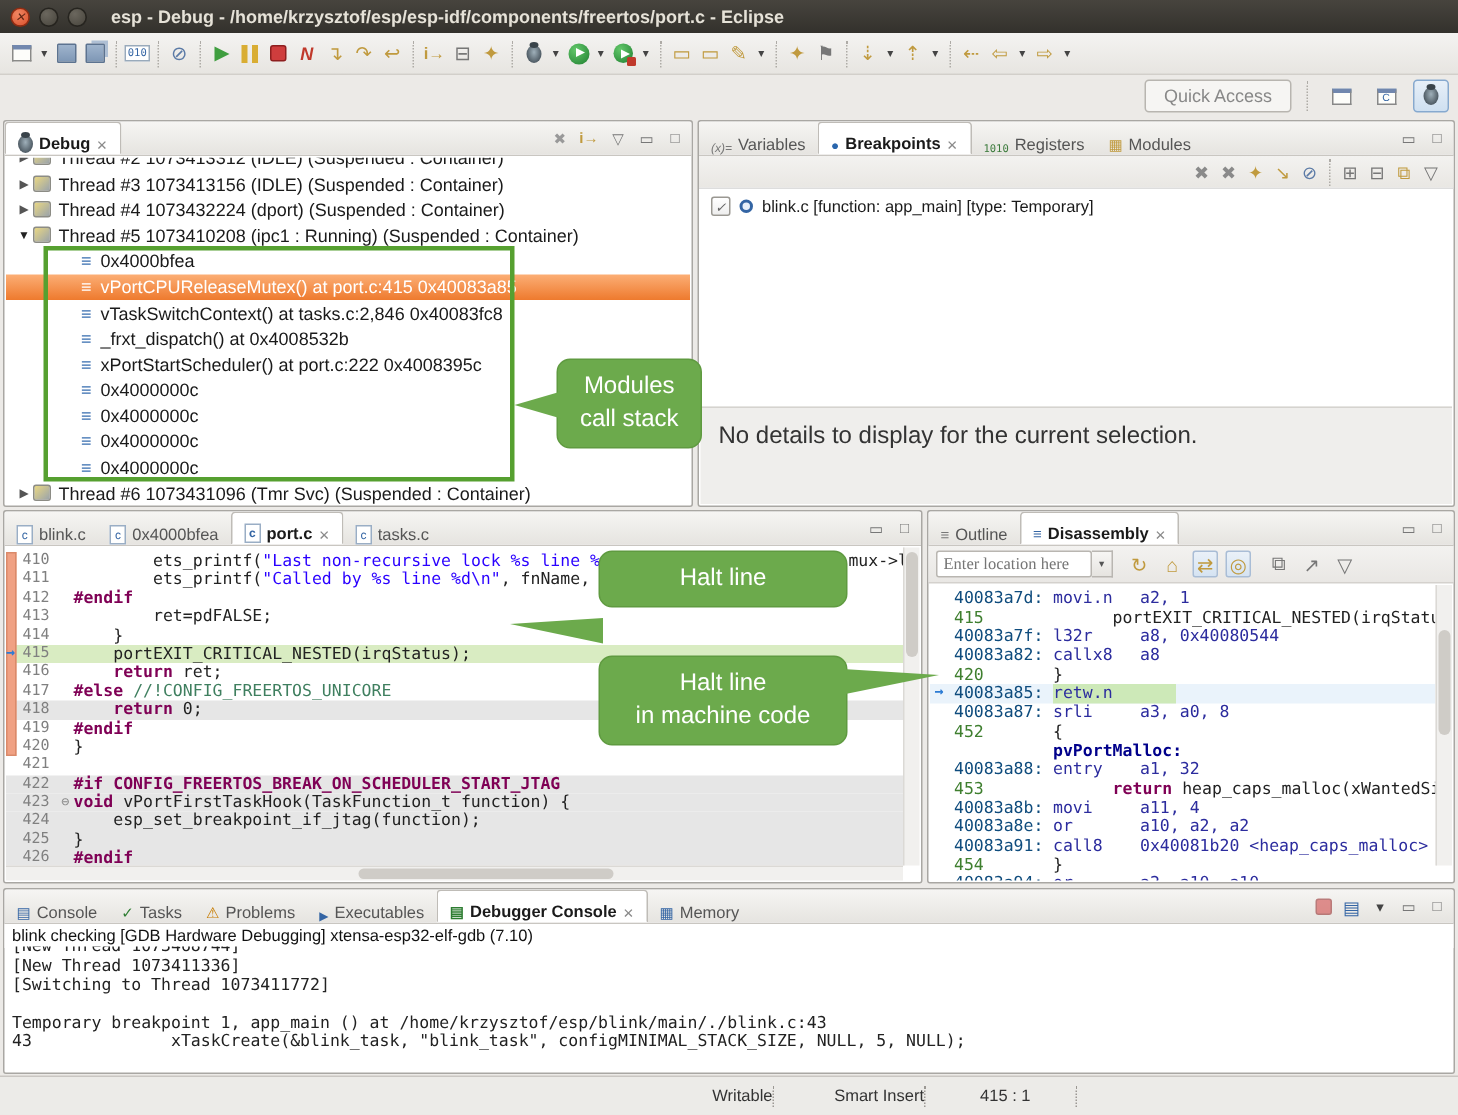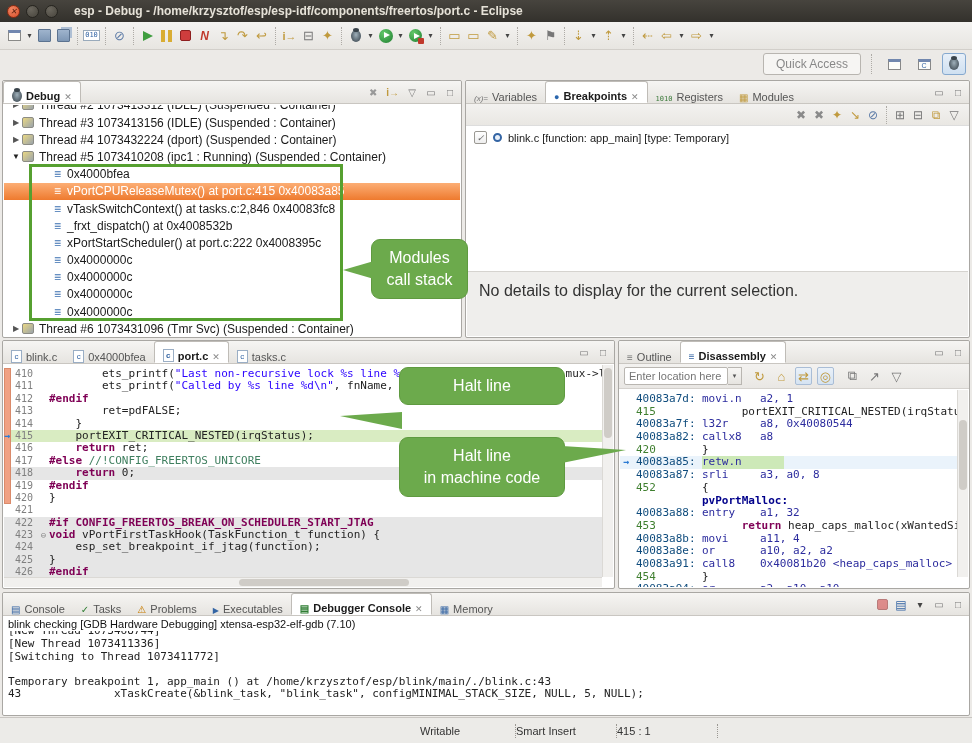--- a/index.html
+++ b/index.html
@@ -73,42 +73,42 @@
 .cl.halt{background:#d9ecc2}
 .cl.gray{background:#e6e6e6}
 .salmonbar{position:absolute;left:0;top:3px;width:7px;height:136px;background:#f0a183;border:1px solid #da8a6a;z-index:2}
 .pcarrow{position:absolute;left:0px;width:10px;color:#2b7bd4;font-weight:bold;font-size:10px;z-index:3}
 .vsb{position:absolute;top:24px;right:1px;width:11px;bottom:11px;background:#f1f0ee;border-left:1px solid #dbd9d5}
 .vsb .thumb{position:absolute;left:1px;right:1px;border-radius:4px;background:#cfccc7}
 .hsb{position:absolute;left:1px;right:12px;bottom:1px;height:10px;background:#f1f0ee;border-top:1px solid #dbd9d5}
 .hsb .thumb{position:absolute;top:1px;bottom:1px;border-radius:4px;background:#cfccc7}
 
 .dtb{height:25px;display:flex;align-items:center;gap:3px;padding:0 5px;background:linear-gradient(#f3f2f0,#e9e7e4);border-bottom:1px solid #d4d1cd}
-.locinput{width:104px;height:18px;font-size:11px;border:1px solid #b9b6b1;border-radius:2px;padding:1px 4px;color:#555;background:#fff;font-family:Liberation Sans, sans-serif}
+.locinput{width:104px;height:18px;font-size:11px;border:1px solid #b9b6b1;border-radius:2px;padding:1px 4px;color:#555;background:#fff;font-family:Liberation Serif, serif}
 .ddbtn{width:14px;height:18px;border:1px solid #b9b6b1;border-left:none;background:linear-gradient(#f7f6f4,#e6e4e0);display:flex;align-items:center;justify-content:center;font-size:7px;color:#555;margin-left:-3px}
 .tgl{border:1px solid #a9bdd6;background:linear-gradient(#eaf1f8,#d5e3f2);border-radius:2px}
 .zbody{position:absolute;top:49px;left:1px;right:12px;bottom:1px;overflow:hidden;background:#fff;font-family:"DejaVu Sans Mono",monospace;font-size:11px;padding-top:3px}
 .dr{height:12.7px;line-height:12.7px;display:flex;white-space:pre;padding-left:16px;position:relative}
 .dr span{white-space:pre}
 .da{width:66px;flex:none;color:#0f4c7d}
 .dm{color:#2c2c9e}
 .dm.w{width:58px;flex:none}
 .dg{color:#2c2c9e}
 .ds{width:66px;flex:none;color:#3f7f2f}
 .dl{color:#00008b;font-weight:bold}
 .dr.halt{background:#eaf3fb}
 .dr.halt .dm{background:#cde9b8;padding-right:42px}
 .zpc{position:absolute;left:3px;top:0;color:#2b7bd4;font-weight:bold;font-size:10px}
 
 .chead{padding:2px 5px;font-size:11px;color:#111;background:#fff}
 .cbody{position:absolute;top:38px;left:1px;right:1px;bottom:1px;background:#fff;overflow:hidden;font-family:"DejaVu Sans Mono",monospace;font-size:11px;padding-left:4px}
 .cline{height:12.6px;line-height:12.6px;white-space:pre}
 
 .statusbar{position:absolute;left:0;bottom:0;width:972px;height:26px;background:#ecebe8;border-top:1px solid #c9c6c2;display:flex;align-items:center;font-size:11px;color:#333}
-.sbitem{text-align:left;white-space:nowrap}
+.sbitem{text-align:right;white-space:nowrap}
 .sbhandle{border-left:1px dotted #9b9893;height:14px}
 </style>
 </head>
 <body>
 
 <div class="titlebar">
   <span class="wbtn wclose">
       <i>✕</i>
     </span>
   <span class="wbtn wgray"></span>

